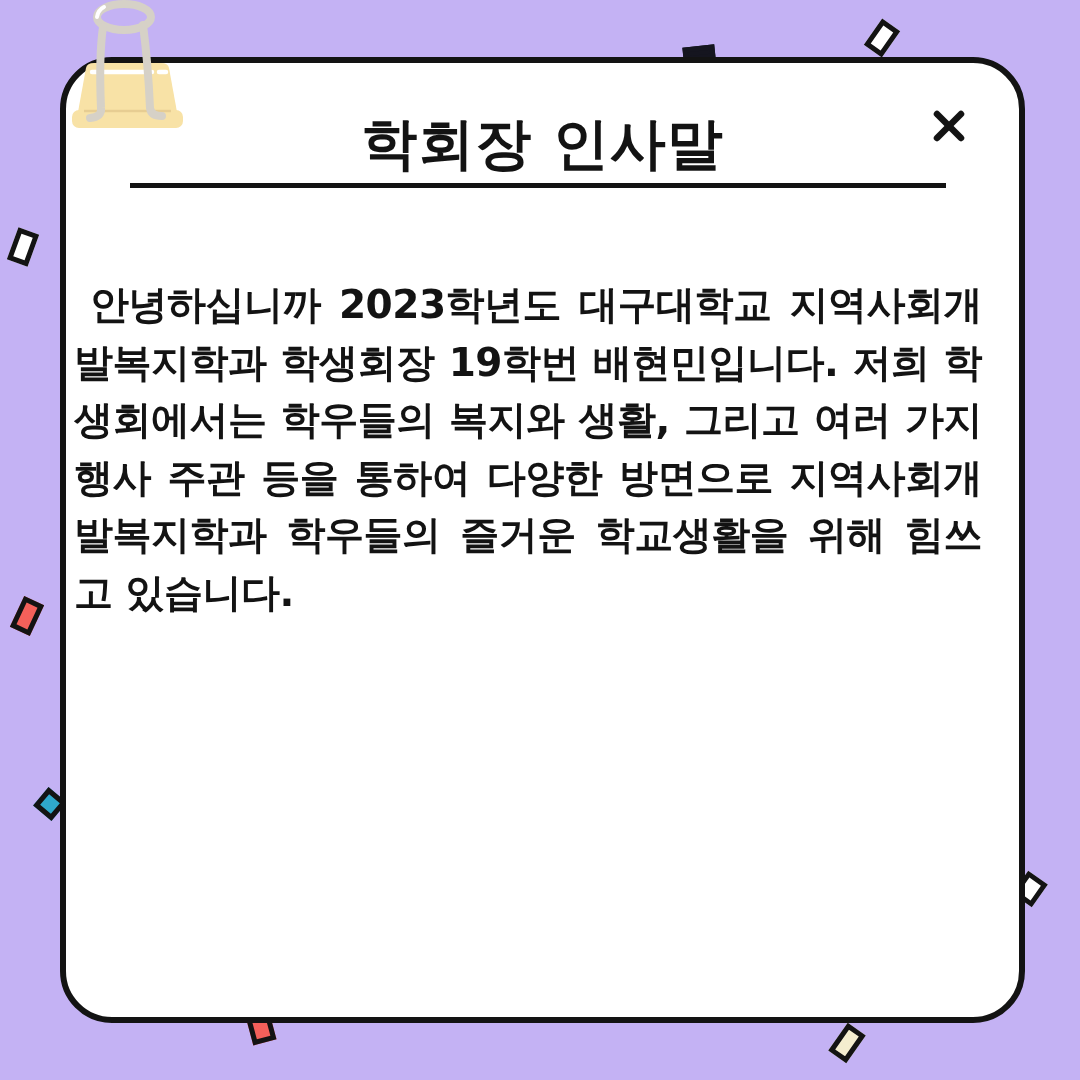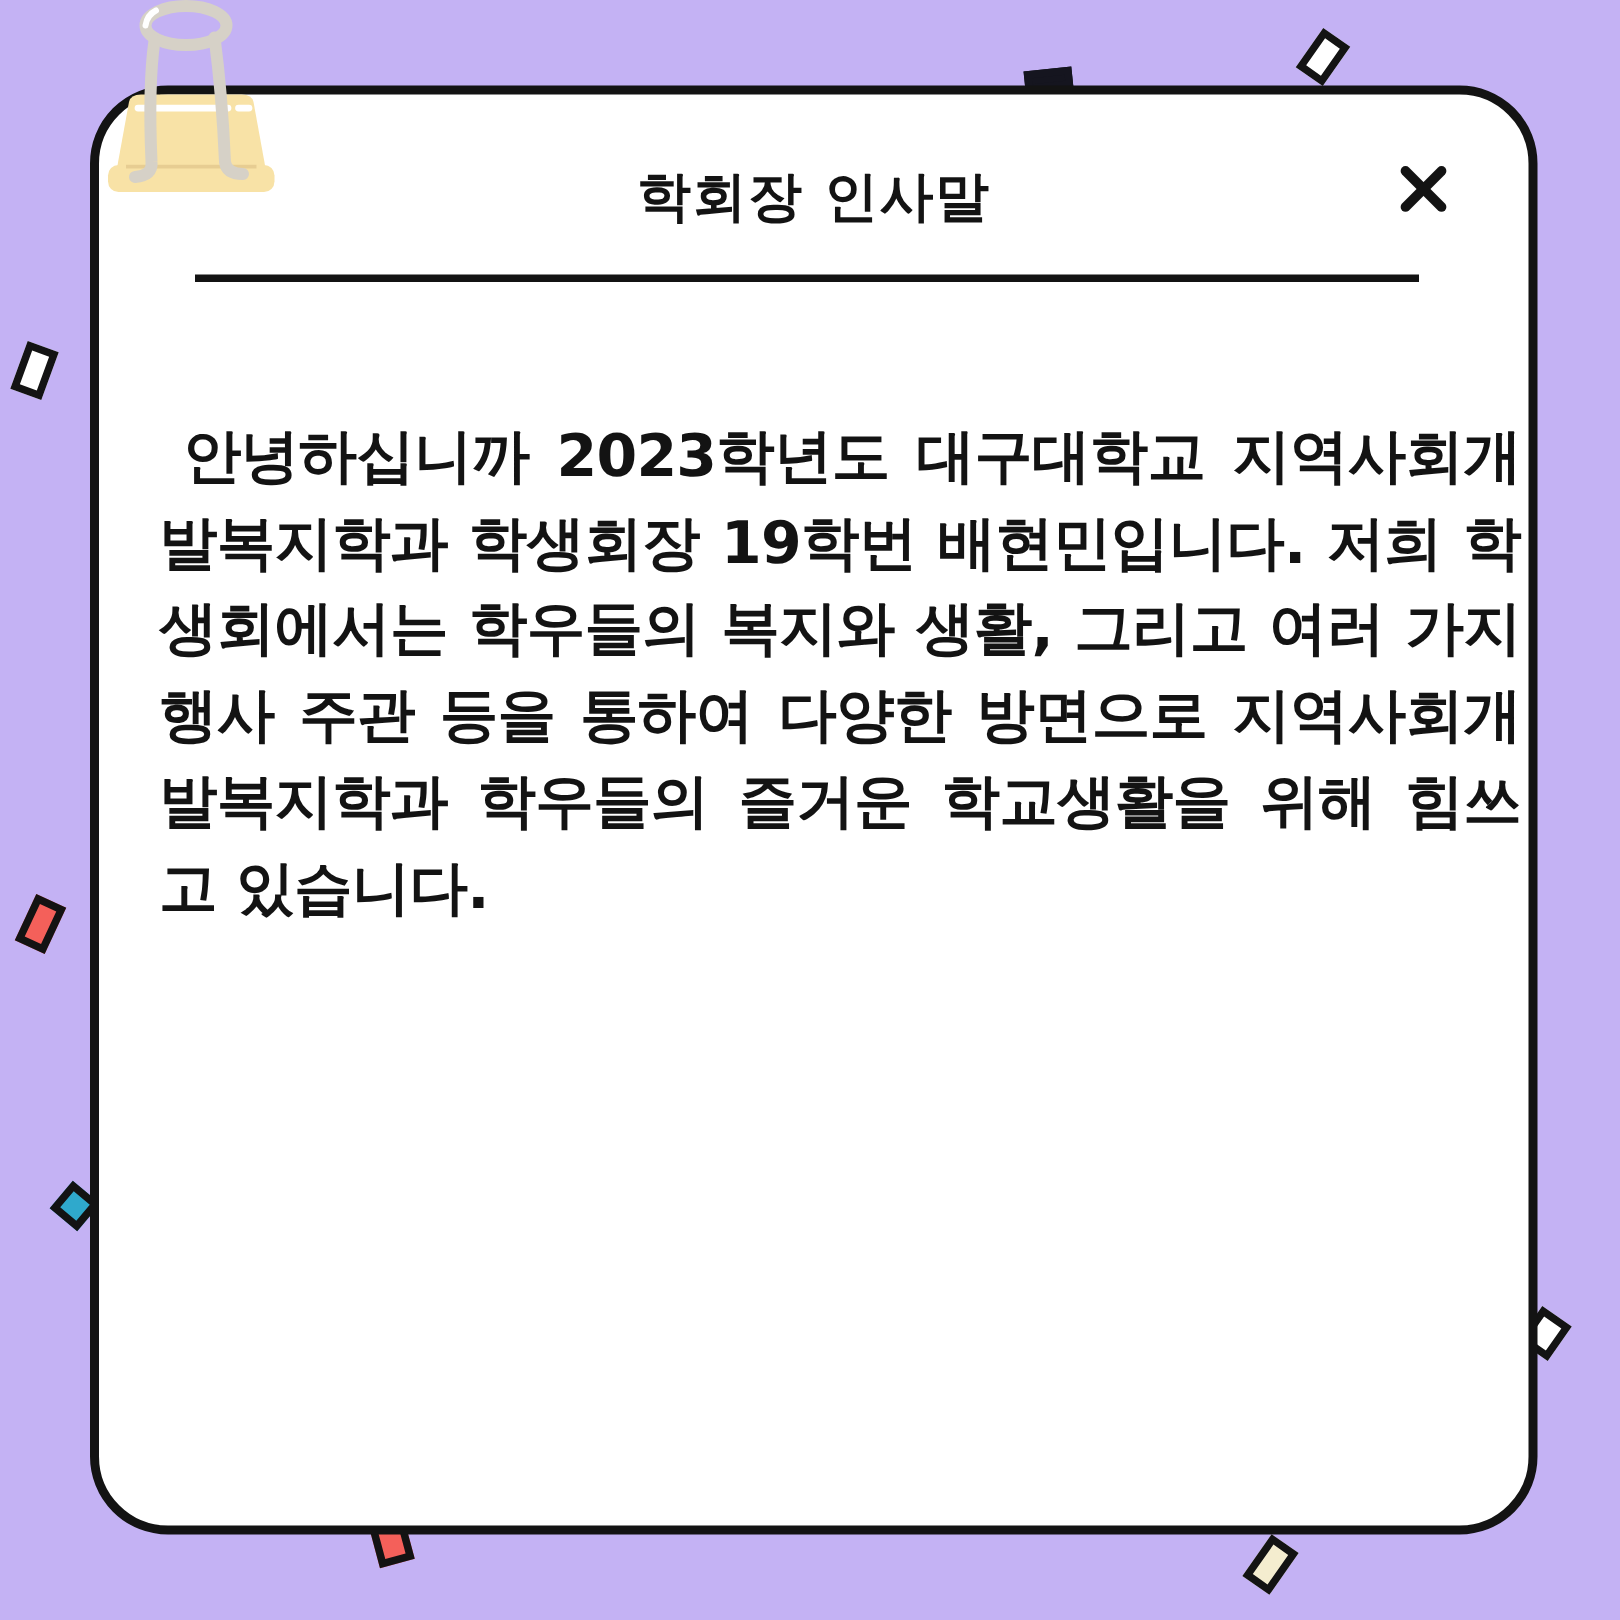--- a/index.html
+++ b/index.html
@@ -41,42 +41,42 @@
     box-sizing:border-box;
     background:#FFFFFF;
     border:6px solid #131313;
     border-radius:52px;
     z-index:2;
   }
   .card-title{
     position:absolute;
     left:0;top:44px;width:100%;
     text-align:center;
-    font-size:36px;
+    font-size:56px;
     font-weight:700;
     letter-spacing:1px;
     color:#131313;
   }
   .title-divider{
     position:absolute;
     left:64px;top:120px;
     width:816px;height:5px;
     background:#131313;
   }
   .close-btn{
     position:absolute;
     left:862px;top:42px;
     width:42px;height:42px;
     display:flex;align-items:center;justify-content:center;
     cursor:pointer;
     background:transparent;border:none;padding:0;
   }
   .modal-body{
     position:absolute;
-    left:40px;top:213px;
+    left:8px;top:213px;
     width:908px;
     color:#131313;
     font-size:39px;
     line-height:57.5px;
     font-weight:700;
     letter-spacing:-0.5px;
     text-align:justify;
     word-break:normal;
   }
   .modal-body p{margin:0;text-indent:16px;}

